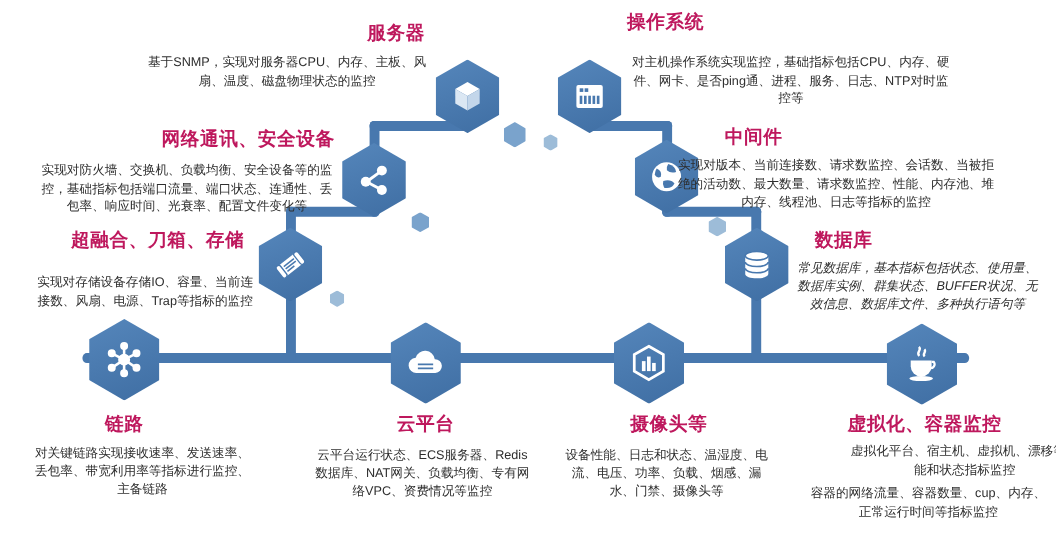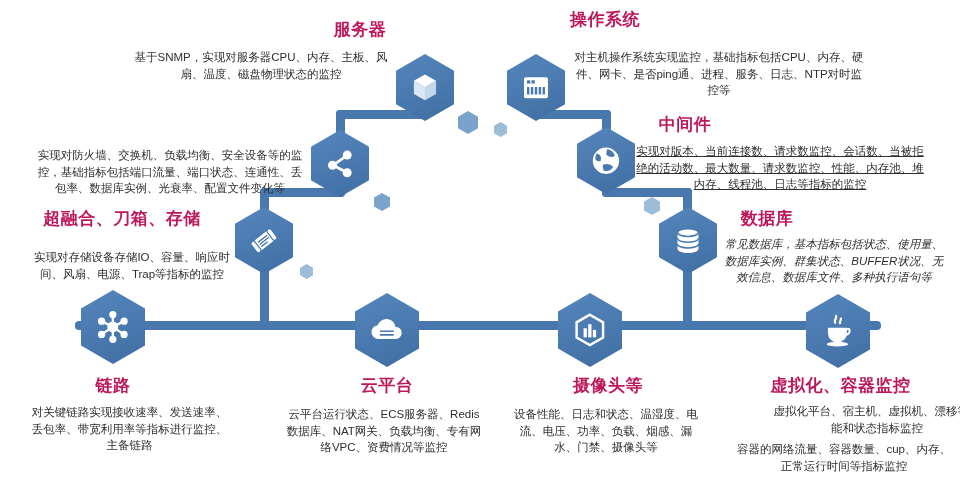--- a/index.html
+++ b/index.html
@@ -66,52 +66,53 @@
           <rect x="6" y="11.5" width="1.6" height="5"></rect>
           <rect x="8.6" y="11.5" width="1.6" height="5"></rect>
           <rect x="11.2" y="11.5" width="1.6" height="5"></rect>
           <rect x="13.8" y="11.5" width="1.6" height="5"></rect>
           <rect x="16.4" y="11.5" width="1.6" height="5"></rect>
         </g>
       </svg>
     </span>
   </div>
 
-  <div class="desc" style="left:34px;top:147px;width:272px;">实现对防火墙、交换机、负载均衡、安全设备等的监控，基础指标包括端口流量、端口状态、连通性、丢包率、数据库实例、光衰率、配置文件变化等</div>
+  <div class="title" style="left:128px;top:115px;width:195px;">网络通讯、安全设备</div>
+  <div class="desc" style="left:34px;top:147px;width:272px;">实现对防火墙、交换机、负载均衡、安全设备等的监控，基础指标包括端口流量、端口状态、连通性、丢包率、响应时间、光衰率、配置文件变化等</div>
   <div class="hex" style="left:311px;top:130px;width:58px;height:67px;">
     <span class="icon">
       <svg viewBox="0 0 24 24">
         <g stroke="#fff" stroke-width="1.8">
           <line x1="7.5" y1="13" x2="16.8" y2="6.2"></line>
           <line x1="7.5" y1="13" x2="16.8" y2="18"></line>
         </g>
         <circle cx="16.8" cy="6.2" r="3" fill="#fff"></circle>
         <circle cx="7" cy="13" r="3" fill="#fff"></circle>
         <circle cx="16.8" cy="18" r="3" fill="#fff"></circle>
       </svg>
     </span>
   </div>
 
   <div class="title" style="left:650px;top:113px;width:70px;">中间件</div>
-  <div class="desc" style="left:636px;top:143px;width:288px;text-decoration:underline;">实现对版本、当前连接数、请求数监控、会话数、当被拒绝的活动数、最大数量、请求数监控、性能、内存池、堆内存、线程池、日志等指标的监控</div>
+  <div class="desc" style="left:616px;top:143px;width:288px;">实现对版本、当前连接数、请求数监控、会话数、当被拒绝的活动数、最大数量、请求数监控、性能、内存池、堆内存、线程池、日志等指标的监控</div>
   <div class="hex" style="left:577px;top:127px;width:58px;height:67px;">
     <span class="icon">
       <svg viewBox="0 0 24 24">
         <circle cx="12" cy="12" r="8.8" fill="#fff"></circle>
         <g fill="#4878ae">
           <path d="M6 7 Q9.5 8.5 8.5 12 Q6.2 13.2 4.8 10.8 Q5 8.4 6 7Z"></path>
           <path d="M13 4.2 Q17.5 5.5 17.8 9 Q14.5 10.2 12.2 8 Q12 5.5 13 4.2Z"></path>
           <path d="M10 14.5 Q14.5 13.2 16.8 16 Q14.8 19.6 10.5 18.6 Q9.3 16.4 10 14.5Z"></path>
         </g>
       </svg>
     </span>
   </div>
 
-  <div class="title" style="left:22px;top:207px;width:200px;">超融合、刀箱、存储</div>
-  <div class="desc" style="left:33px;top:249px;width:198px;">实现对存储设备存储IO、容量、响应时间、风扇、电源、Trap等指标的监控</div>
+  <div class="title" style="left:22px;top:207px;width:200px;text-align:right;">超融合、刀箱、存储</div>
+  <div class="desc" style="left:33px;top:249px;width:198px;">实现对存储设备存储IO、容量、当前连接数、风扇、电源、Trap等指标的监控</div>
   <div class="hex" style="left:235px;top:207px;width:58px;height:67px;">
     <span class="icon">
       <svg viewBox="0 0 24 24">
         <g transform="rotate(-38 12 12)">
           <rect x="5.5" y="8" width="13" height="8" fill="#fff"></rect>
           <rect x="3.6" y="7.6" width="3.2" height="8.8" rx="1.6" fill="#fff" stroke="#4878ae" stroke-width="0.8"></rect>
           <rect x="17.2" y="7.6" width="3.2" height="8.8" rx="1.6" fill="#fff" stroke="#4878ae" stroke-width="0.8"></rect>
           <line x1="8.2" y1="10.4" x2="16" y2="10.4" stroke="#4878ae" stroke-width="0.9"></line>
           <line x1="8.2" y1="12.2" x2="16" y2="12.2" stroke="#4878ae" stroke-width="0.9"></line>
           <line x1="8.2" y1="14" x2="13.5" y2="14" stroke="#4878ae" stroke-width="0.9"></line>

